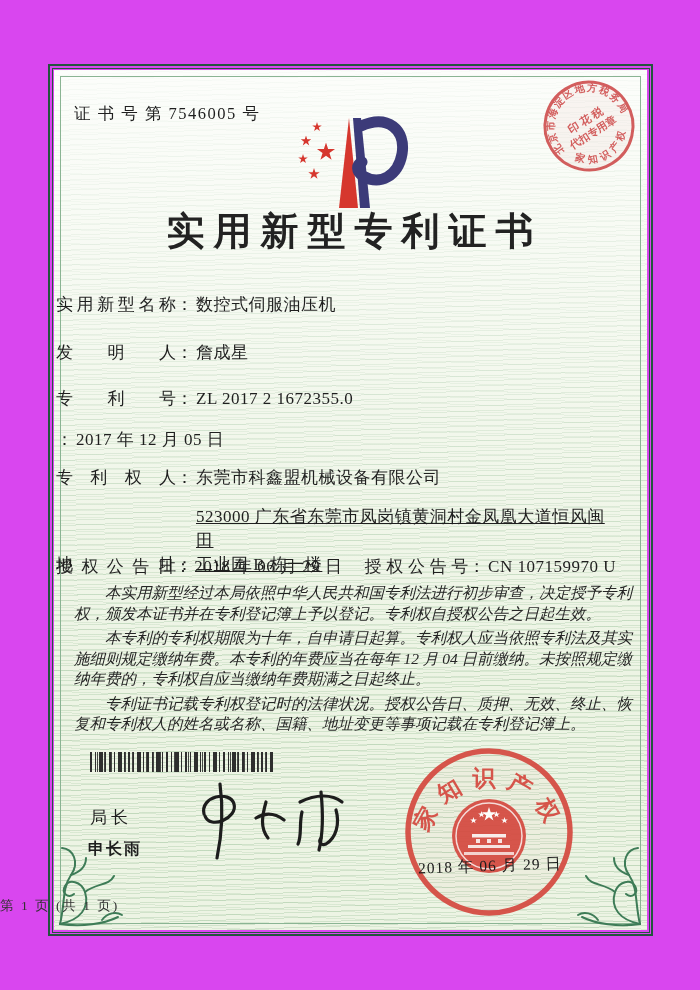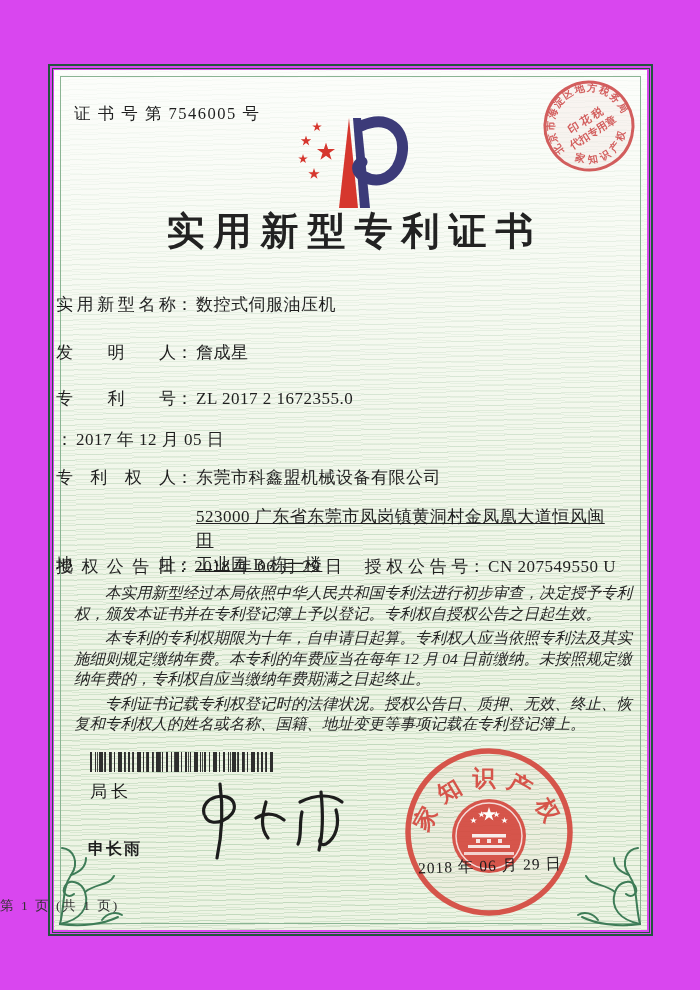--- a/index.html
+++ b/index.html
@@ -35,21 +35,21 @@
 
   .paras{position:absolute;left:74px;top:583px;width:558px;font-size:15.5px;line-height:20.5px;
          font-style:italic;color:#262626;}
   .paras p{margin:0 0 4px 0;text-indent:2em;}
 
   .barcode{position:absolute;left:90px;top:752px;width:183px;height:20px;
      background:
        repeating-linear-gradient(90deg,#2e2e2e 0 2px,rgba(0,0,0,0) 2px 5px,#2e2e2e 5px 6px,rgba(0,0,0,0) 6px 9px,#2e2e2e 9px 13px,rgba(0,0,0,0) 13px 15px,#2e2e2e 15px 16px,rgba(0,0,0,0) 16px 19px),
        repeating-linear-gradient(90deg,rgba(40,40,40,.85) 0 1px,rgba(0,0,0,0) 1px 7px);}
 
-  .signoff-title{position:absolute;left:90px;top:780px;font-size:17px;letter-spacing:4px;}
+  .signoff-title{position:absolute;left:90px;top:806px;font-size:17px;letter-spacing:4px;}
   .signoff-name{position:absolute;left:88px;top:839px;font-size:16px;letter-spacing:2px;font-weight:bold;}
   .signature{position:absolute;left:178px;top:778px;width:180px;height:92px;}
 
   .seal{position:absolute;left:398px;top:746px;width:182px;height:172px;opacity:.92;}
   .seal-date{position:absolute;left:400px;top:856px;width:180px;text-align:center;font-size:15.5px;
              letter-spacing:1px;color:#1c1c1c;transform:rotate(-2deg);}
   .stamp{position:absolute;left:541px;top:78px;width:96px;height:96px;transform:rotate(-32deg);opacity:.85;}
 
   .footer{position:absolute;left:0;right:0;top:897px;text-align:left;font-size:13.5px;letter-spacing:2px;color:#333;}
 </style>
@@ -152,21 +152,21 @@
       <div>523000 广东省东莞市凤岗镇黄洞村金凤凰大道恒风闽田</div>
       <div>工业园 B 栋一楼</div>
     </span>
   </div>
   <div class="frow" style="top:555px">
     <span class="flabel">授权公告日</span>
       <span class="fcolon">：</span>
       <span class="fvalue">2018 年 06 月 29 日</span>
     <span class="flabel short gap-right">授权公告号</span>
       <span class="fcolon">：</span>
-      <span class="fvalue">CN 207549550 U</span>
+      <span class="fvalue">CN 107159970 U</span>
   </div>
 
   <div class="paras">
     <p>本实用新型经过本局依照中华人民共和国专利法进行初步审查，决定授予专利权，颁发本证书并在专利登记簿上予以登记。专利权自授权公告之日起生效。</p>
     <p>本专利的专利权期限为十年，自申请日起算。专利权人应当依照专利法及其实施细则规定缴纳年费。本专利的年费应当在每年 12 月 04 日前缴纳。未按照规定缴纳年费的，专利权自应当缴纳年费期满之日起终止。</p>
     <p>专利证书记载专利权登记时的法律状况。授权公告日、质押、无效、终止、恢复和专利权人的姓名或名称、国籍、地址变更等事项记载在专利登记簿上。</p>
   </div>
 
   <div class="barcode"></div>
 

